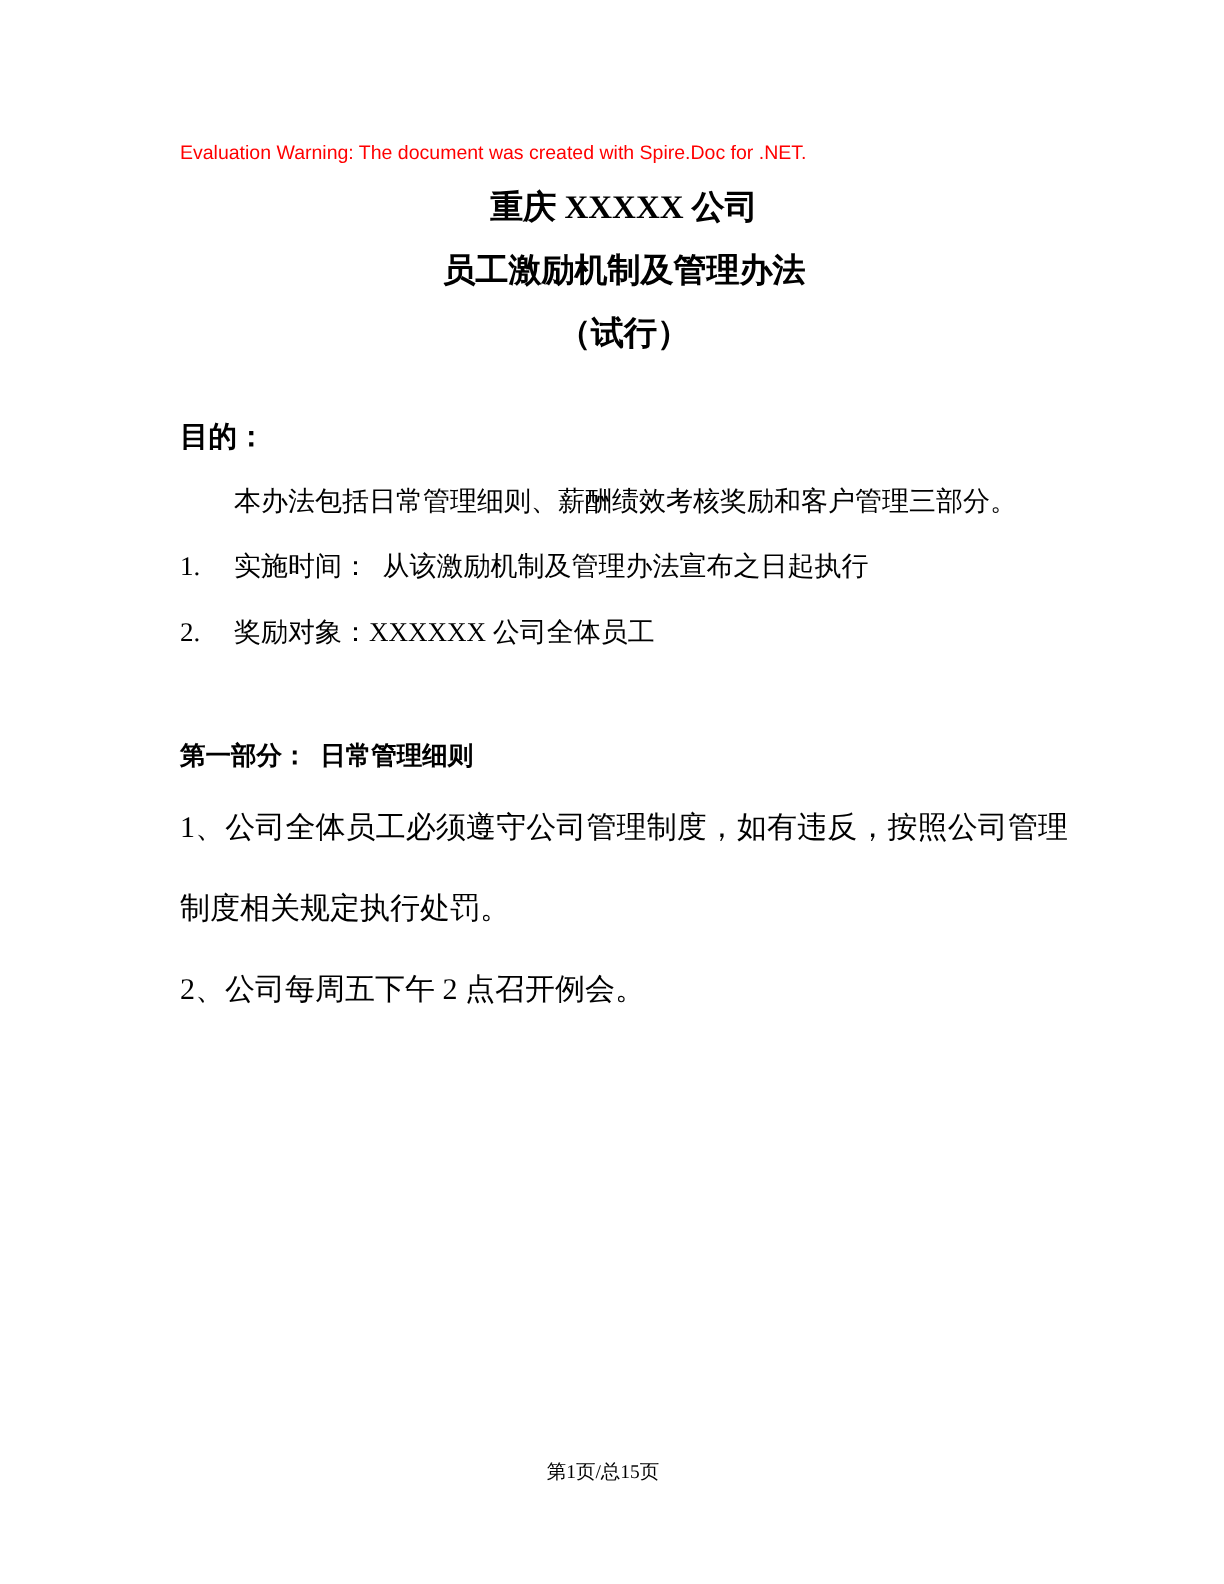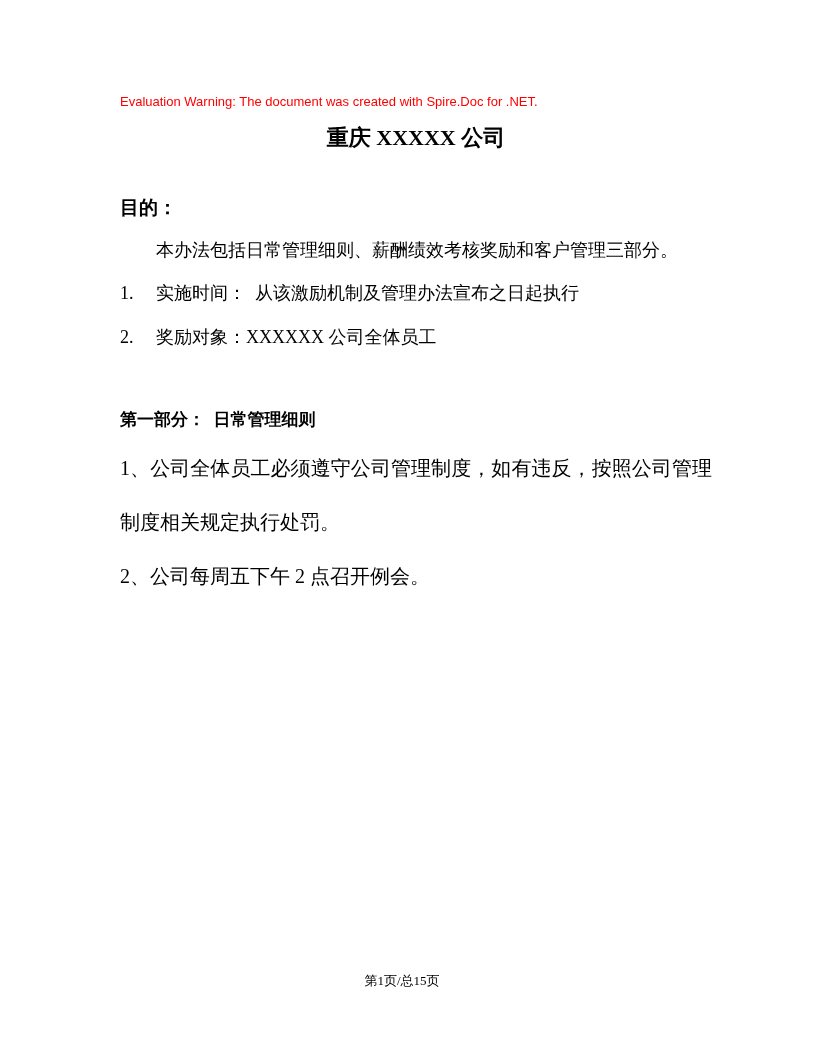--- a/index.html
+++ b/index.html
@@ -94,21 +94,23 @@
 </style>
 </head>
 <body>
 
 <div class="page">
 
   <p class="warning">Evaluation Warning: The document was created with Spire.Doc for .NET.</p>
 
   <h1 class="title">重庆 XXXXX 公司</h1>
 
+  <h1 class="title">员工激励机制及管理办法</h1>
 
+  <h1 class="title">（试行）</h1>
 
   <h2 class="h-purpose">目的：</h2>
 
 
   <p class="para">本办法包括日常管理细则、薪酬绩效考核奖励和客户管理三部分。</p>
 
 
   <div class="olist">
     <div class="olist-item">
       <span class="olist-num">1.</span>

